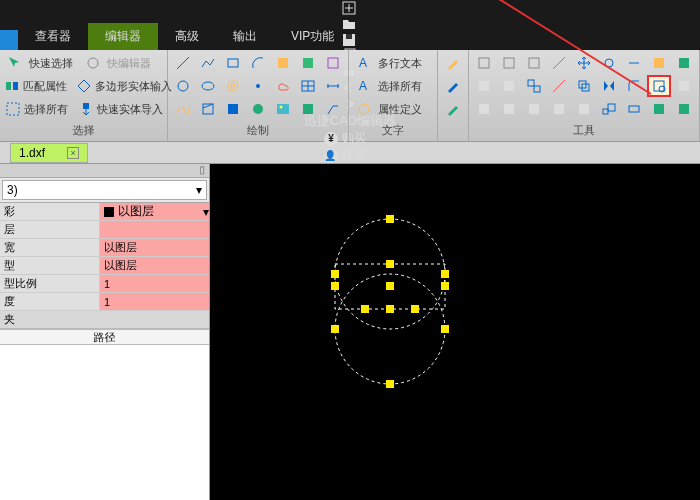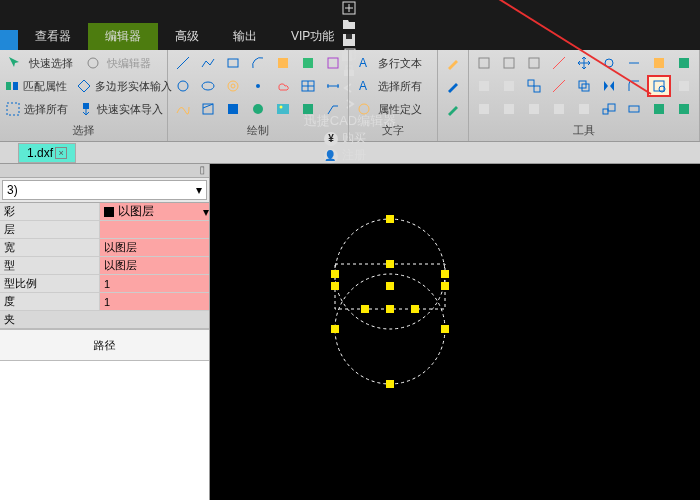--- a/index.html
+++ b/index.html
@@ -15,34 +15,34 @@
 .menubar .blue{width:18px;height:20px;background:#2088d8;}
 .ribbon{height:92px;background:linear-gradient(#dcdcdc,#c4c4c4);display:flex;border-bottom:1px solid #999;}
 .panel{border-right:1px solid #aaa;display:flex;flex-direction:column;padding:3px 4px 0 4px;}
 .panel .row{display:flex;align-items:center;gap:3px;margin-bottom:3px;}
 .panel .plabel{text-align:center;color:#444;font-size:11px;padding:1px 0;}
 .rbtn{width:22px;height:20px;display:flex;align-items:center;justify-content:center;position:relative;}
 .rbtn.highlight{outline:2px solid #e83030;outline-offset:-1px;background:#fff3d6;}
 .rtxt{color:#333;font-size:11px;white-space:nowrap;}
 .ico{width:16px;height:16px;}
 .filetabs{height:22px;background:#d7d7d7;display:flex;align-items:center;border-bottom:1px solid #999;}
-.filetab{background:#5eead4;border:1px solid #aaa;padding:2px 8px;margin-left:18px;display:flex;align-items:center;gap:2px;font-size:11px;}
+.filetab{background:#bef264;border:1px solid #aaa;padding:2px 8px;margin-left:10px;display:flex;align-items:center;gap:22px;font-size:11px;}
 .filetab .x{width:12px;height:12px;border:1px solid #888;display:flex;align-items:center;justify-content:center;font-size:9px;color:#555;}
 .workspace{display:flex;height:336px;}
 .sidebar{width:210px;background:#e8e8e8;border-right:1px solid #999;display:flex;flex-direction:column;}
 .grip{height:14px;background:#d0d0d0;border-bottom:1px solid #aaa;text-align:right;padding-right:4px;font-size:10px;color:#666;}
 .dd{height:20px;border:1px solid #aaa;background:#fff;margin:2px;display:flex;justify-content:space-between;align-items:center;padding:0 4px;font-size:11px;}
 .proptable{border-top:1px solid #aaa;}
 .prow{display:flex;height:18px;border-bottom:1px solid #ccc;}
 .prow .k{width:100px;background:#e0e0e0;padding-left:4px;display:flex;align-items:center;font-size:11px;border-right:1px solid #ccc;}
 .prow .v{flex:1;background:#fca5a5;padding-left:4px;display:flex;align-items:center;font-size:11px;}
 .prow .v .sw{width:10px;height:10px;background:#000;margin-right:4px;}
 .prow .v .dda{margin-left:auto;}
 .section{height:18px;background:#d8d8d8;border-bottom:1px solid #bbb;display:flex;align-items:center;padding-left:4px;font-size:11px;}
-.path{height:32px;background:#f4f4f4;text-align:center;border-top:1px solid #bbb;border-bottom:1px solid #bbb;font-size:11px;display:flex;align-items:center;justify-content:center;}
+.path{height:16px;background:#f4f4f4;text-align:center;border-top:1px solid #bbb;border-bottom:1px solid #bbb;font-size:11px;display:flex;align-items:center;justify-content:center;}
 .canvas{flex:1;background:#000;position:relative;}
 svg.drawing{position:absolute;left:0;top:0;}
 .redline{position:absolute;width:250px;height:2px;background:#e83030;transform-origin:right center;right:49px;top:93px;transform:rotate(32deg);}
 .redline::after{content:"";position:absolute;left:-6px;top:-4px;border:5px solid transparent;border-right:10px solid #e83030;}
 </style>
 </head>
 <body>
 
 <div class="titlebar">
   <div class="tbtn">

